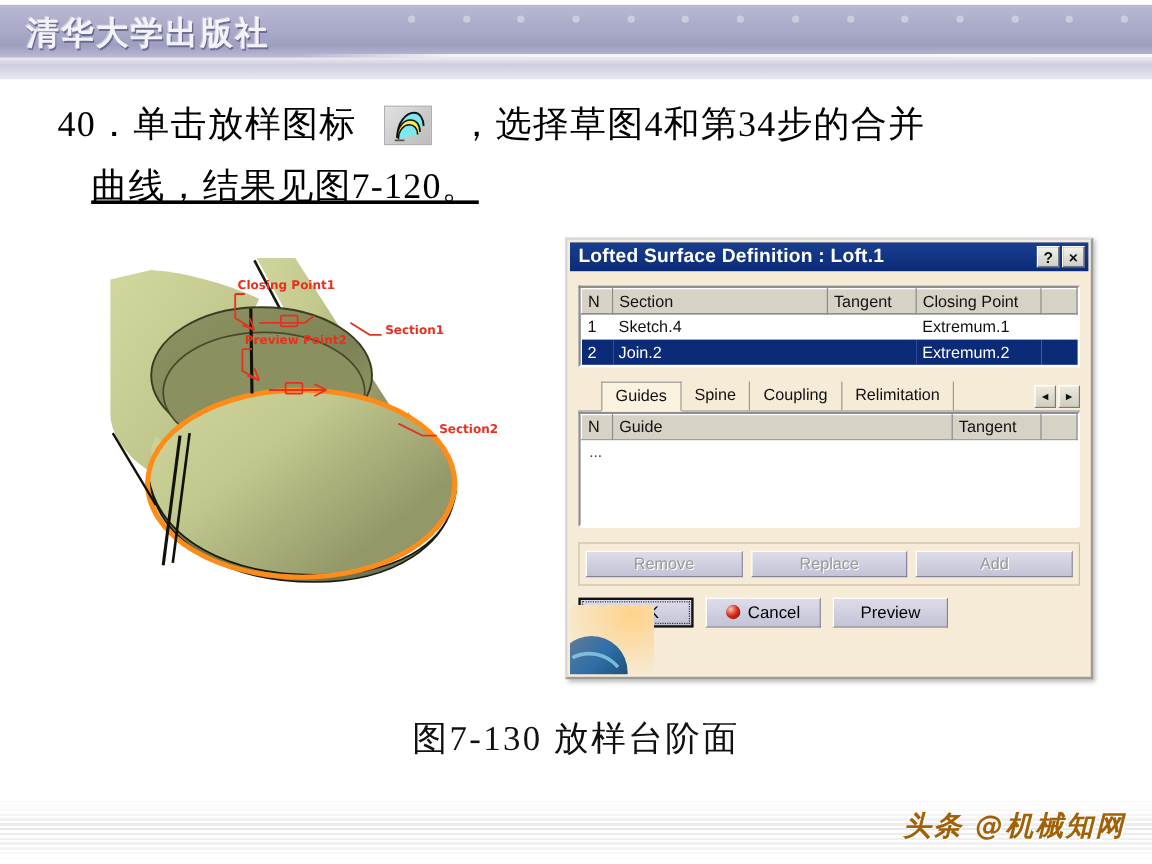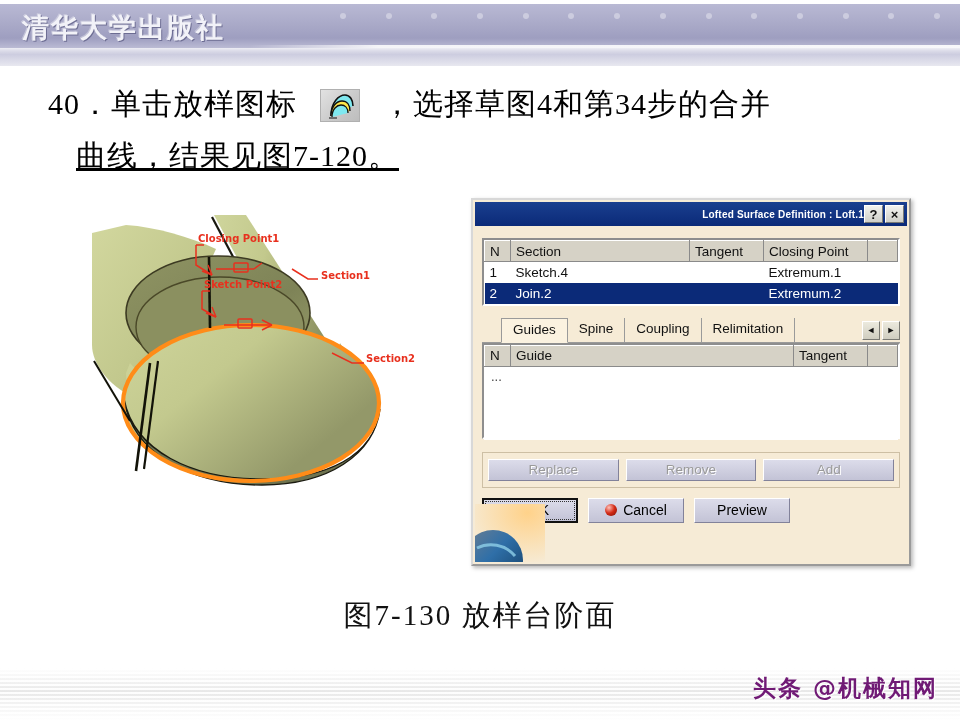--- a/index.html
+++ b/index.html
@@ -94,21 +94,21 @@
     box-shadow: 2px 2px 4px rgba(0,0,0,0.28);
   }
   .dlg-titlebar {
     height: 24px; margin: 2px;
     background: linear-gradient(180deg, #1a3f8f 0%, #0b2a78 100%);
     display: flex; align-items: center;
   }
   .dlg-title {
     flex: 1; padding-left: 7px; color: #ffffff;
     font-family: "Liberation Sans", "DejaVu Sans", sans-serif;
-    font-size: 10px; font-weight: bold; letter-spacing: 0.2px; text-align: right;
+    font-size: 16px; font-weight: bold; letter-spacing: 0.2px;
   }
   .dlg-btns { display: flex; gap: 2px; padding-right: 3px; }
   .dlg-btn {
     width: 19px; height: 18px;
     background: linear-gradient(180deg, #f2f2ee, #cfcfc8);
     border: 1px solid #7a7a74; border-top-color: #ffffff; border-left-color: #ffffff;
     font-family: "Liberation Sans", "DejaVu Sans", sans-serif;
     font-size: 13px; font-weight: bold; color: #111;
     display: flex; align-items: center; justify-content: center;
     line-height: 1;
@@ -219,23 +219,24 @@
       repeating-linear-gradient(180deg, #ffffff 0px, #ffffff 2px, #e4e4e4 2px, #e4e4e4 4px);
     opacity: 0.95;
   }
   .footer-fade {
     position: absolute; left: 0; bottom: 0; width: 960px; height: 52px;
     background: linear-gradient(180deg, rgba(255,255,255,1), rgba(245,245,245,0.2) 45%, rgba(255,255,255,1));
   }
   .watermark {
     position: absolute; right: 22px; bottom: 16px;
     font-family: "DejaVu Sans", "Liberation Sans", sans-serif;
-    font-size: 23px; font-weight: bold; color: #701a75;
+    font-size: 23px; font-weight: bold; color: #a16207;
     letter-spacing: 2px;
     text-shadow: 1px 1px 0 #ffffff;
+    font-style: italic;
   }
 </style>
 </head>
 <body>
 
 <div class="header">
   <div class="header-dots">
     <i></i>
       <i></i>
       <i></i>
@@ -329,21 +330,21 @@
       <path d="M138 112 L186 112"></path>
       <path d="M186 112 L176 107 M186 112 L176 117"></path>
       <path d="M278 150 L266 150 L246 140"></path>
       <rect x="148" y="50" width="14" height="9" rx="1"></rect>
       <rect x="152" y="106" width="14" height="9" rx="1"></rect>
     </g>
   </svg>
 
   <div class="cad-label lbl-cp1">Closing Point1</div>
   <div class="cad-label lbl-s1">Section1</div>
-  <div class="cad-label lbl-cp2">Sketch Point2</div>
+  <div class="cad-label lbl-cp2">Preview Point2</div>
   <div class="cad-label lbl-s2">Section2</div>
 </div>
 
 <div class="dialog">
 
   <div class="dlg-titlebar">
     <div class="dlg-title">Lofted Surface Definition : Loft.1</div>
     <div class="dlg-btns">
       <div class="dlg-btn">?</div>
       <div class="dlg-btn">×</div>
@@ -399,22 +400,22 @@
           <th>Guide</th>
           <th class="col-gtan">Tangent</th>
           <th class="col-gpad"></th>
         </tr>
       </thead>
     </table>
     <div class="guide-body">...</div>
   </div>
 
   <div class="action-row">
+    <div class="btn disabled">Remove</div>
     <div class="btn disabled">Replace</div>
-    <div class="btn disabled">Remove</div>
     <div class="btn disabled">Add</div>
   </div>
 
   <div class="foot-row">
     <div class="btn-ok">
       <span class="led led-green"></span>
       <span>OK</span>
     </div>
     <div class="btn-cancel">
       <span class="led led-red"></span>

